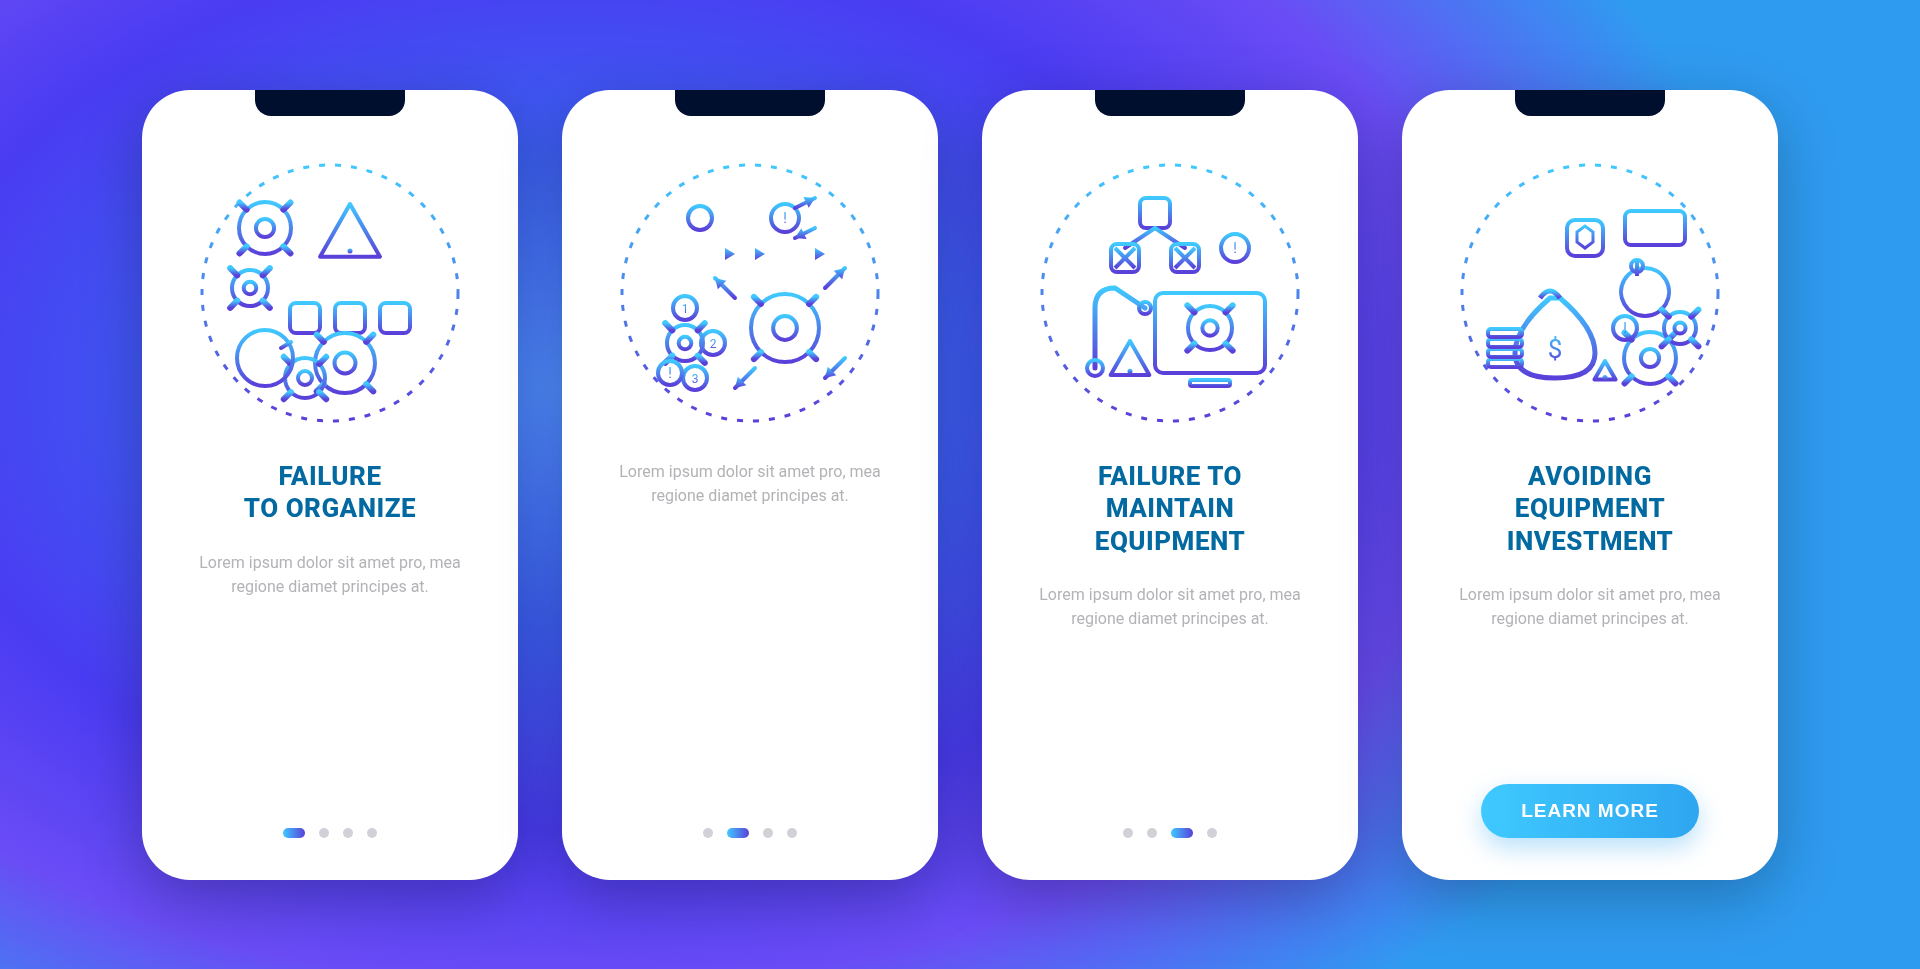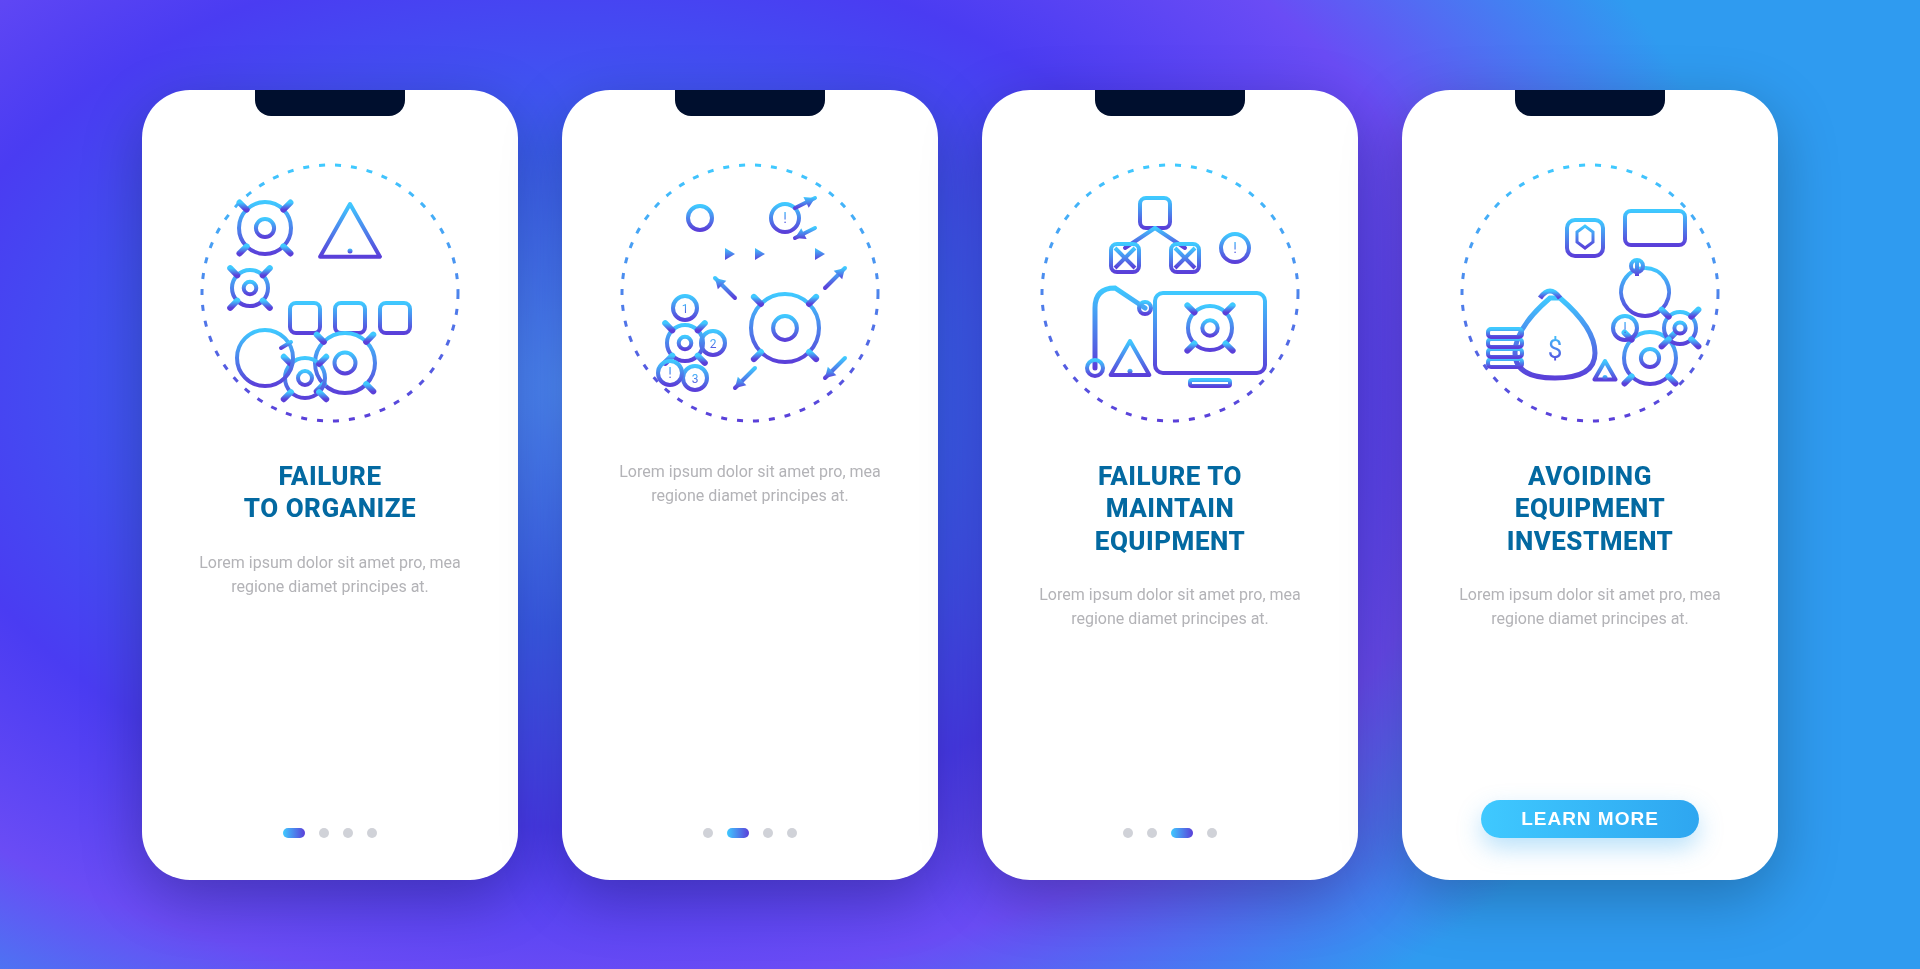--- a/index.html
+++ b/index.html
@@ -64,21 +64,21 @@
   .dot.active {
     width: 22px;
     background: linear-gradient(90deg, #3fc9ff, #5a3fd9);
   }
   .cta {
     border: none;
     color: #fff;
     font-weight: 700;
     font-size: 19px;
     letter-spacing: 1px;
-    padding: 8px 40px;
+    padding: 16px 40px;
     border-radius: 999px;
     background: linear-gradient(90deg, #3fc9ff, #2ea6f0);
     cursor: pointer;
     box-shadow: 0 10px 24px rgba(54,170,240,0.35);
   }
 </style>
 </head>
 <body>
 
 <div class="row">

